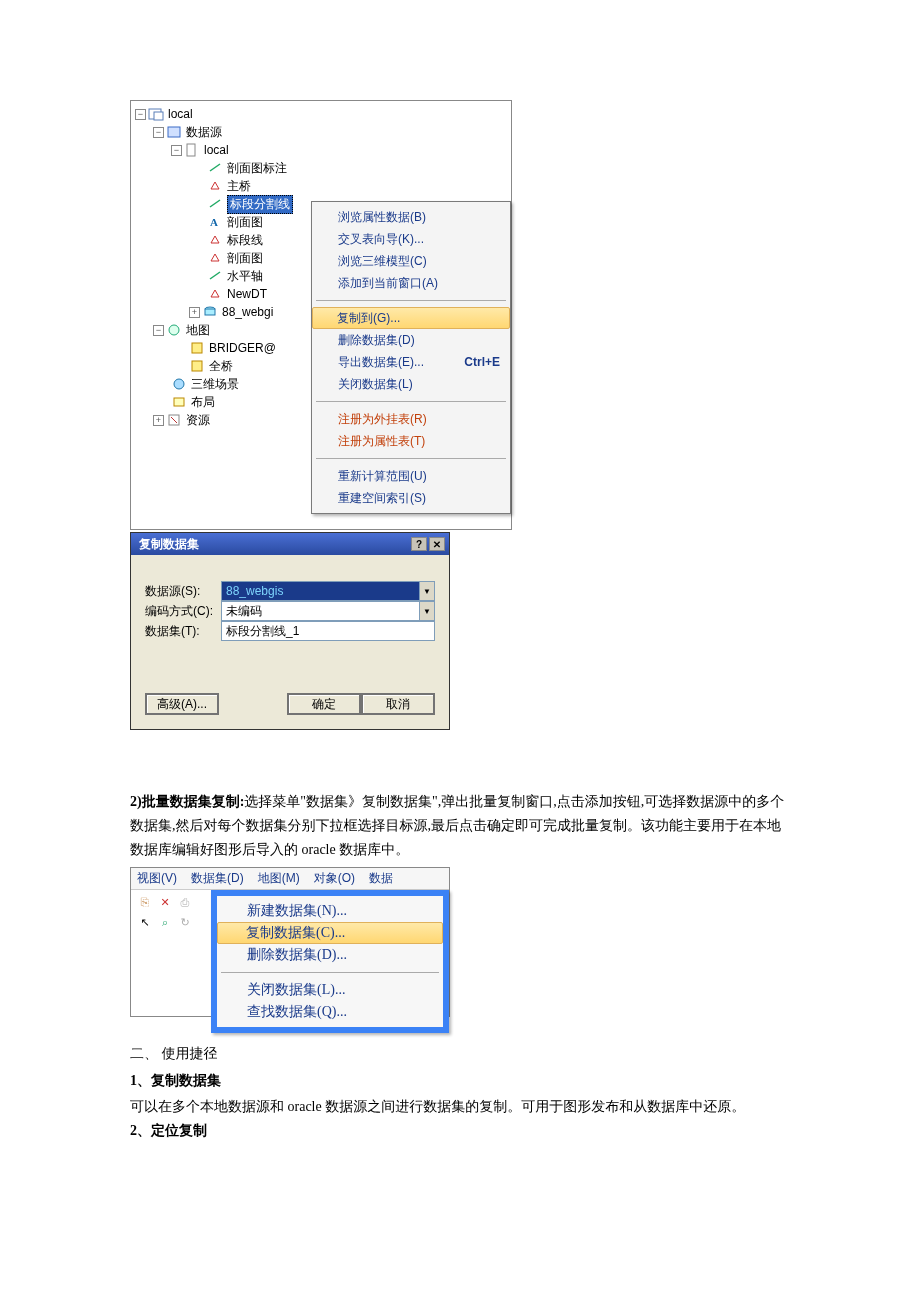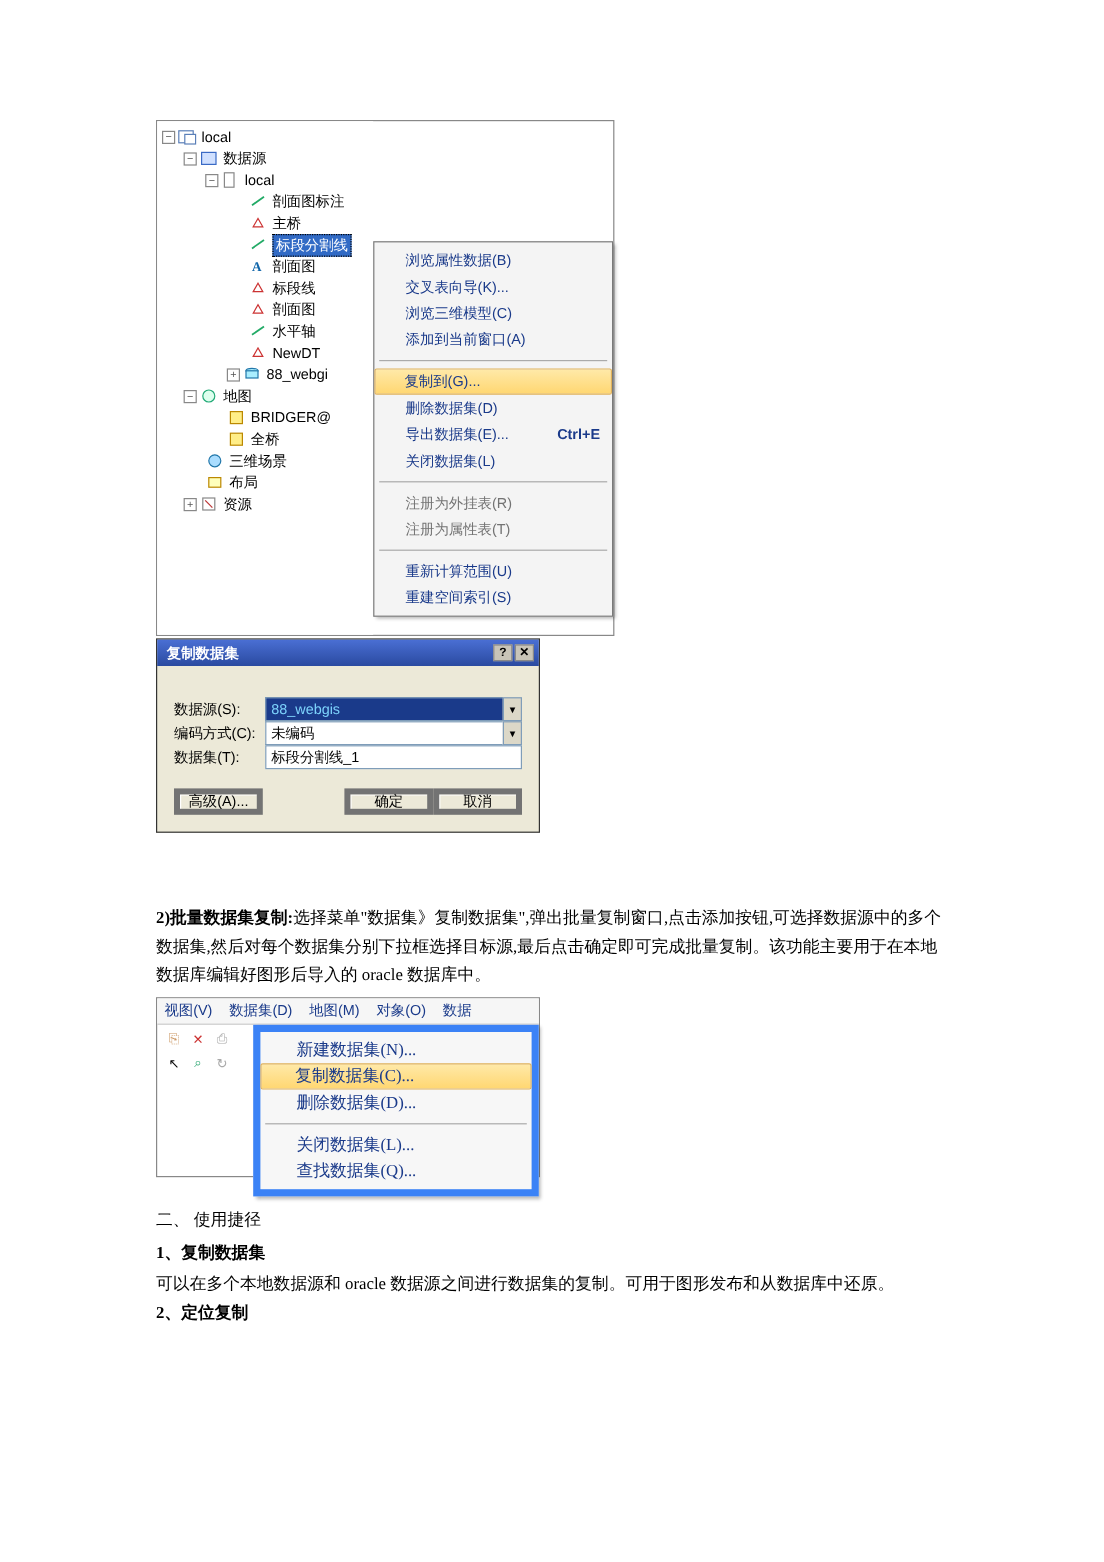--- a/index.html
+++ b/index.html
@@ -16,41 +16,41 @@
   .ind1 { padding-left: 22px; }
   .ind2 { padding-left: 40px; }
   .ind3 { padding-left: 58px; }
   .ind4 { padding-left: 76px; }
   .node-icon { display:inline-flex; width:16px; height:16px; align-items:center; justify-content:center; margin-right:4px; flex-shrink:0; }
   .sel-label { background:#316ac5; color:#fff; border:1px dotted #000; padding:0 2px; }
   .ctxmenu { position:absolute; left:180px; top:100px; width:200px; background:#f4f4f4; border:1px solid #7a7a7a; box-shadow:2px 2px 3px rgba(0,0,0,.3); font-family:"SimSun",Tahoma,sans-serif; font-size:12px; color:#000; z-index:5; }
   .mgroup { padding:4px 0; }
   .mitem { display:flex; align-items:center; height:22px; padding:0 10px 0 26px; color:#1a3a8a; justify-content:space-between; }
   .mitem.hl { background:linear-gradient(#ffe9a8,#ffd772); border:1px solid #e0b15a; color:#1a3a8a; margin:0 0; border-radius:2px; padding-left:24px; padding-right:8px; }
-  .mitem.dis { color:#737373; }
+  .mitem.dis { color:#c2410c; }
   .msep { height:1px; background:#aaa; margin:2px 4px; }
   .ml { white-space:nowrap; }
   .mr { white-space:nowrap; font-family:Tahoma,sans-serif;font-weight:bold; }
 
   
   .dialog { width:320px; border:1px solid #333; font-family:"SimSun",Tahoma,sans-serif; font-size:12px; background:#ece9d8; margin-bottom:60px; }
   .dlg-title { height:22px; display:flex; align-items:center; justify-content:space-between; padding:0 4px 0 8px; color:#fff; background:linear-gradient(#4a6fd4,#2a4aa0); font-weight:bold; }
   .dlg-tbtns { display:flex; gap:2px; }
   .dlg-tbtn { width:16px; height:14px; background:#c8c4b8; border:1px solid #888; font-size:10px; display:flex; align-items:center; justify-content:center; color:#000; font-weight:bold; }
   .dlg-body { padding:26px 14px 6px 14px; }
   .frow { display:flex; align-items:center; }
   .flabel { width:76px; }
   .fctrl { flex:1; position:relative; }
   .finput { width:100%; height:20px; border:1px solid #7f9db9; background:#fff; padding:0 4px; font-family:Tahoma,"SimSun",sans-serif; font-size:12px; }
   .fsel { display:flex; }
   .fsel .fv { flex:1; height:20px; border:1px solid #7f9db9; background:#1a3a8a; color:#7dd3fc; padding:0 4px; display:flex; align-items:center; border-right:0; }
   .fsel .fv.white { background:#fff; color:#000; }
   .farrow { width:16px; height:20px; border:1px solid #7f9db9; background:#dcd8c8; display:flex; align-items:center; justify-content:center; font-size:8px; }
   .dlg-btns { display:flex; justify-content:space-between; padding:10px 14px 14px 14px; }
-  .dlg-btn { width:74px; height:22px; border:5px solid #737373; background:#ece9d8; display:flex; align-items:center; justify-content:center; box-shadow:1px 1px 0 #fff inset; }
+  .dlg-btn { width:74px; height:22px; border:2px solid #737373; background:#ece9d8; display:flex; align-items:center; justify-content:center; box-shadow:1px 1px 0 #fff inset;margin-top:36px; }
 
   
   .para { font-size:14px; line-height:1.7; }
   .b { font-weight:bold; }
 
   
   .panel3 { width:320px; border:1px solid #888; background:#fff; position:relative; height:150px; margin:6px 0 24px 0; }
   .menubar { height:22px; display:flex; align-items:center; padding:0 6px; gap:14px; color:#1a3a8a; font-family:"SimSun",Tahoma,sans-serif; font-size:12px; border-bottom:1px solid #ccc; background:#f6f6f6; }
   .mbitem { white-space:nowrap; }
   .tbstrip { height:24px; display:flex; align-items:center; gap:4px; padding:0 6px; }

